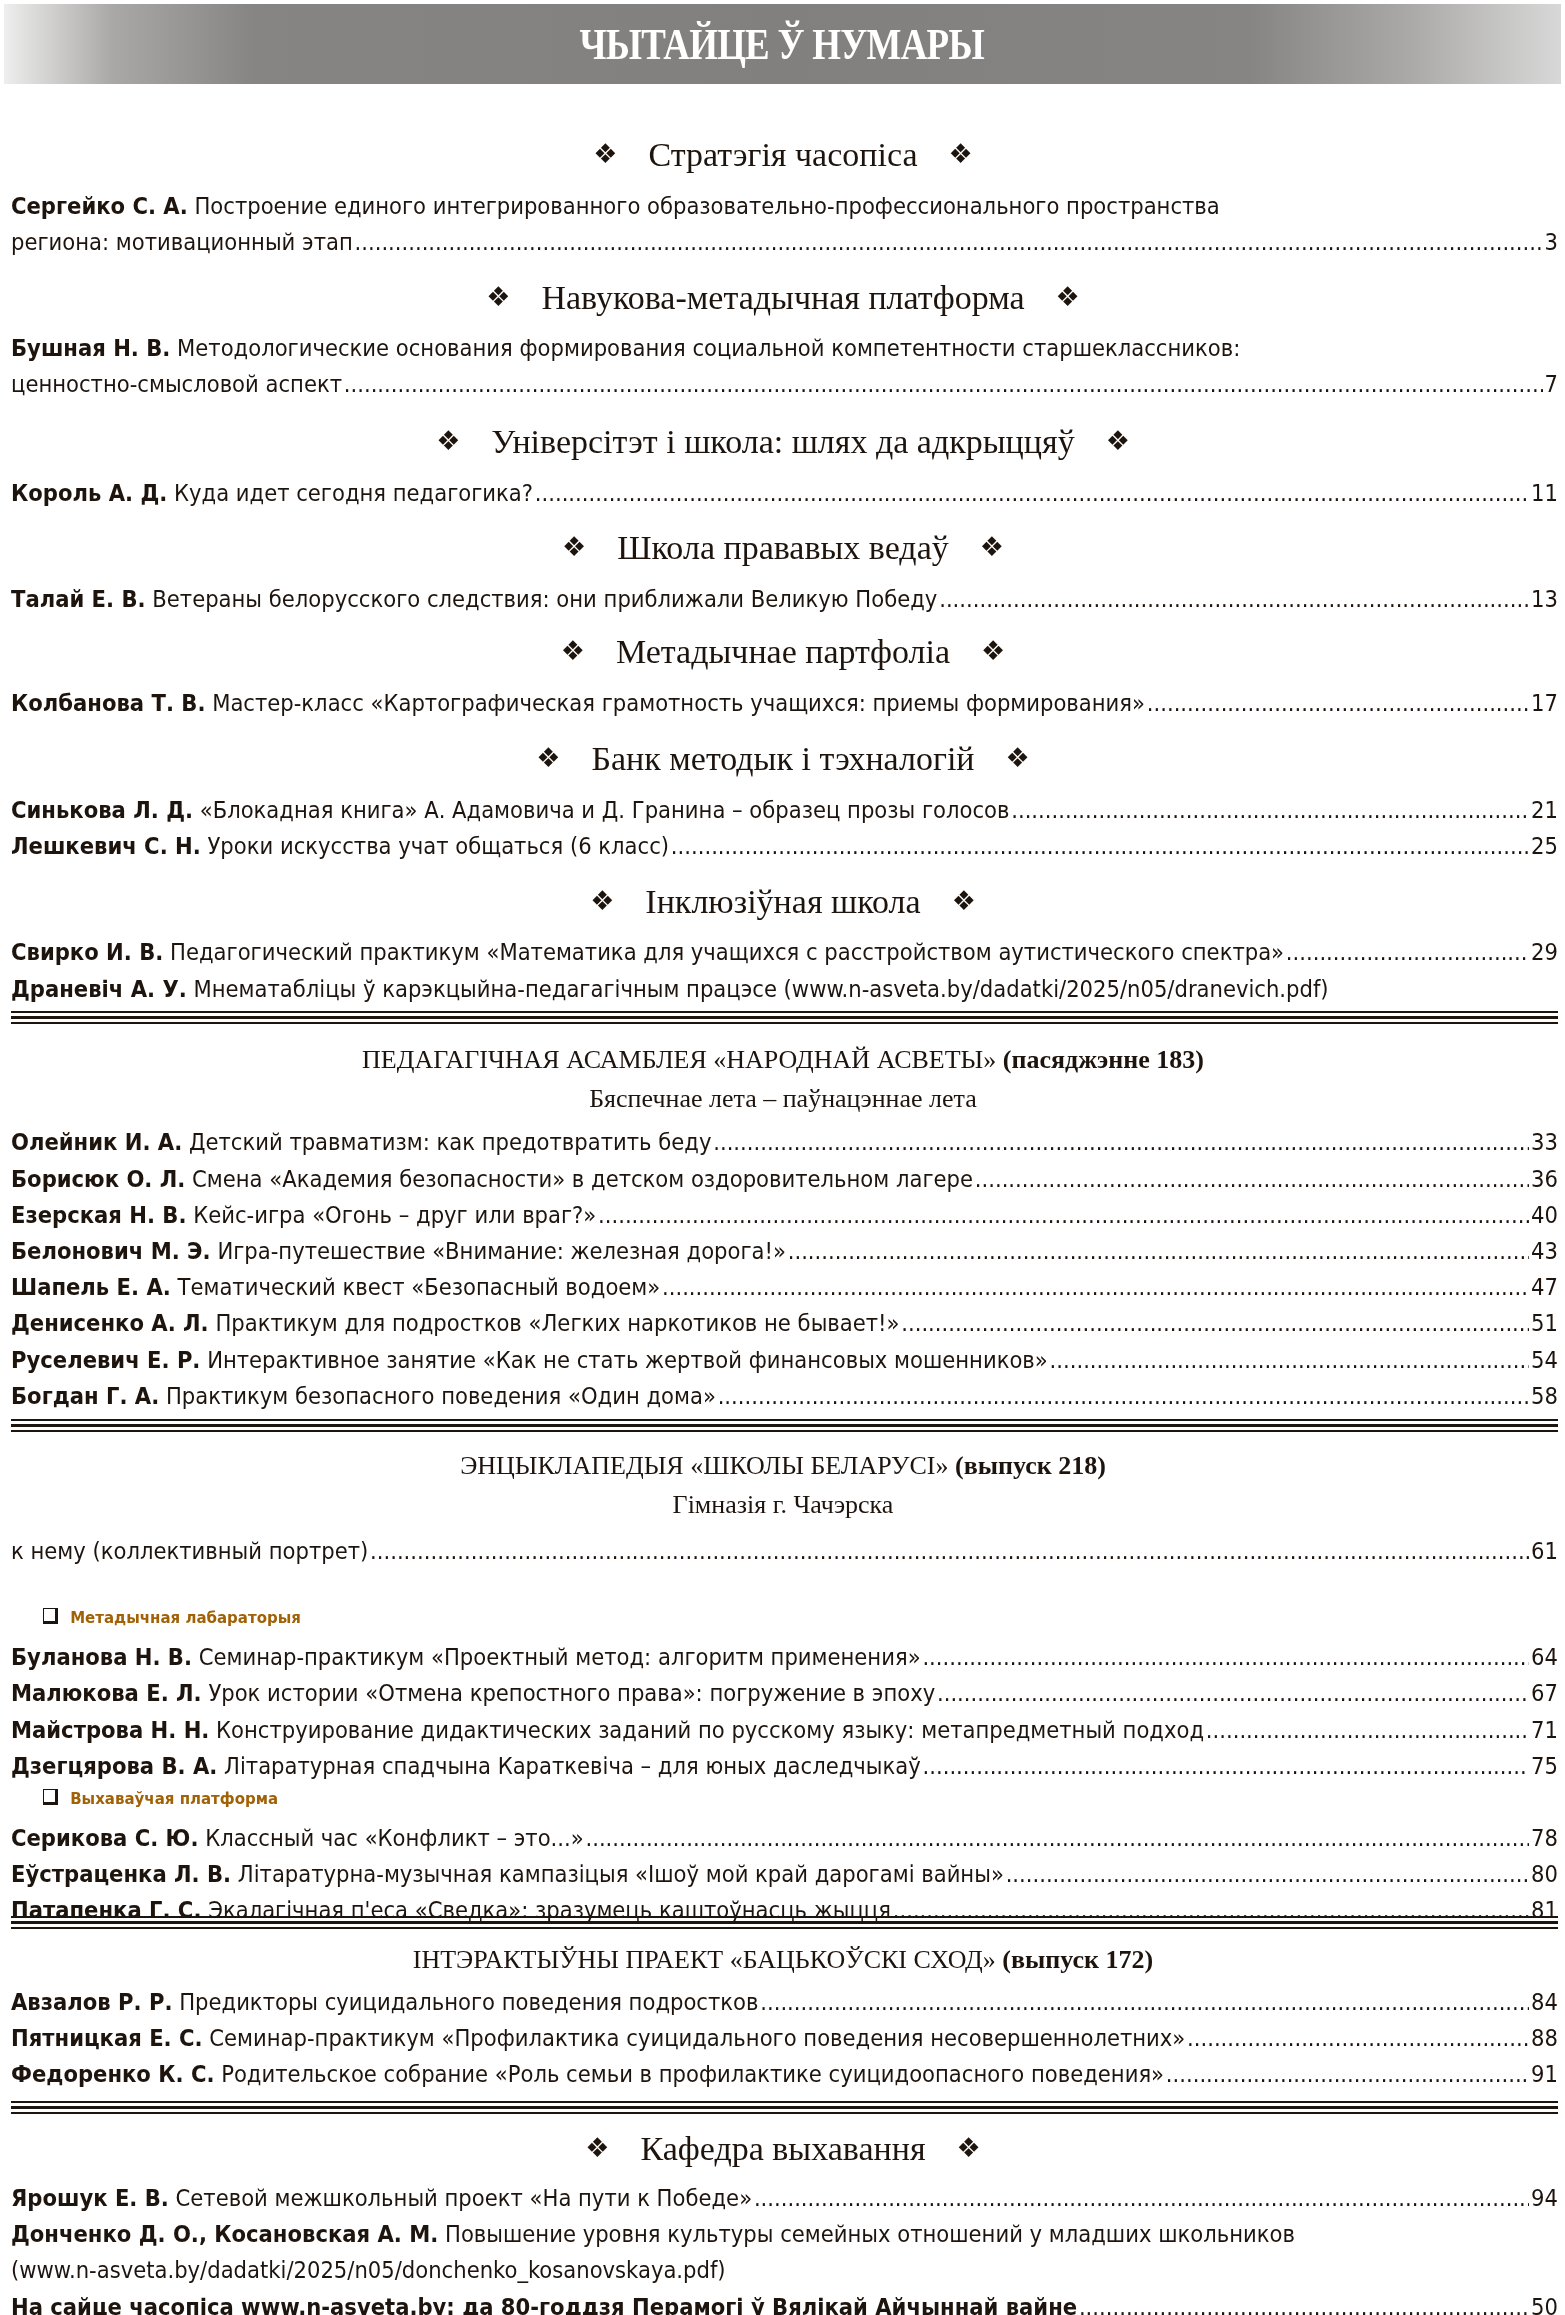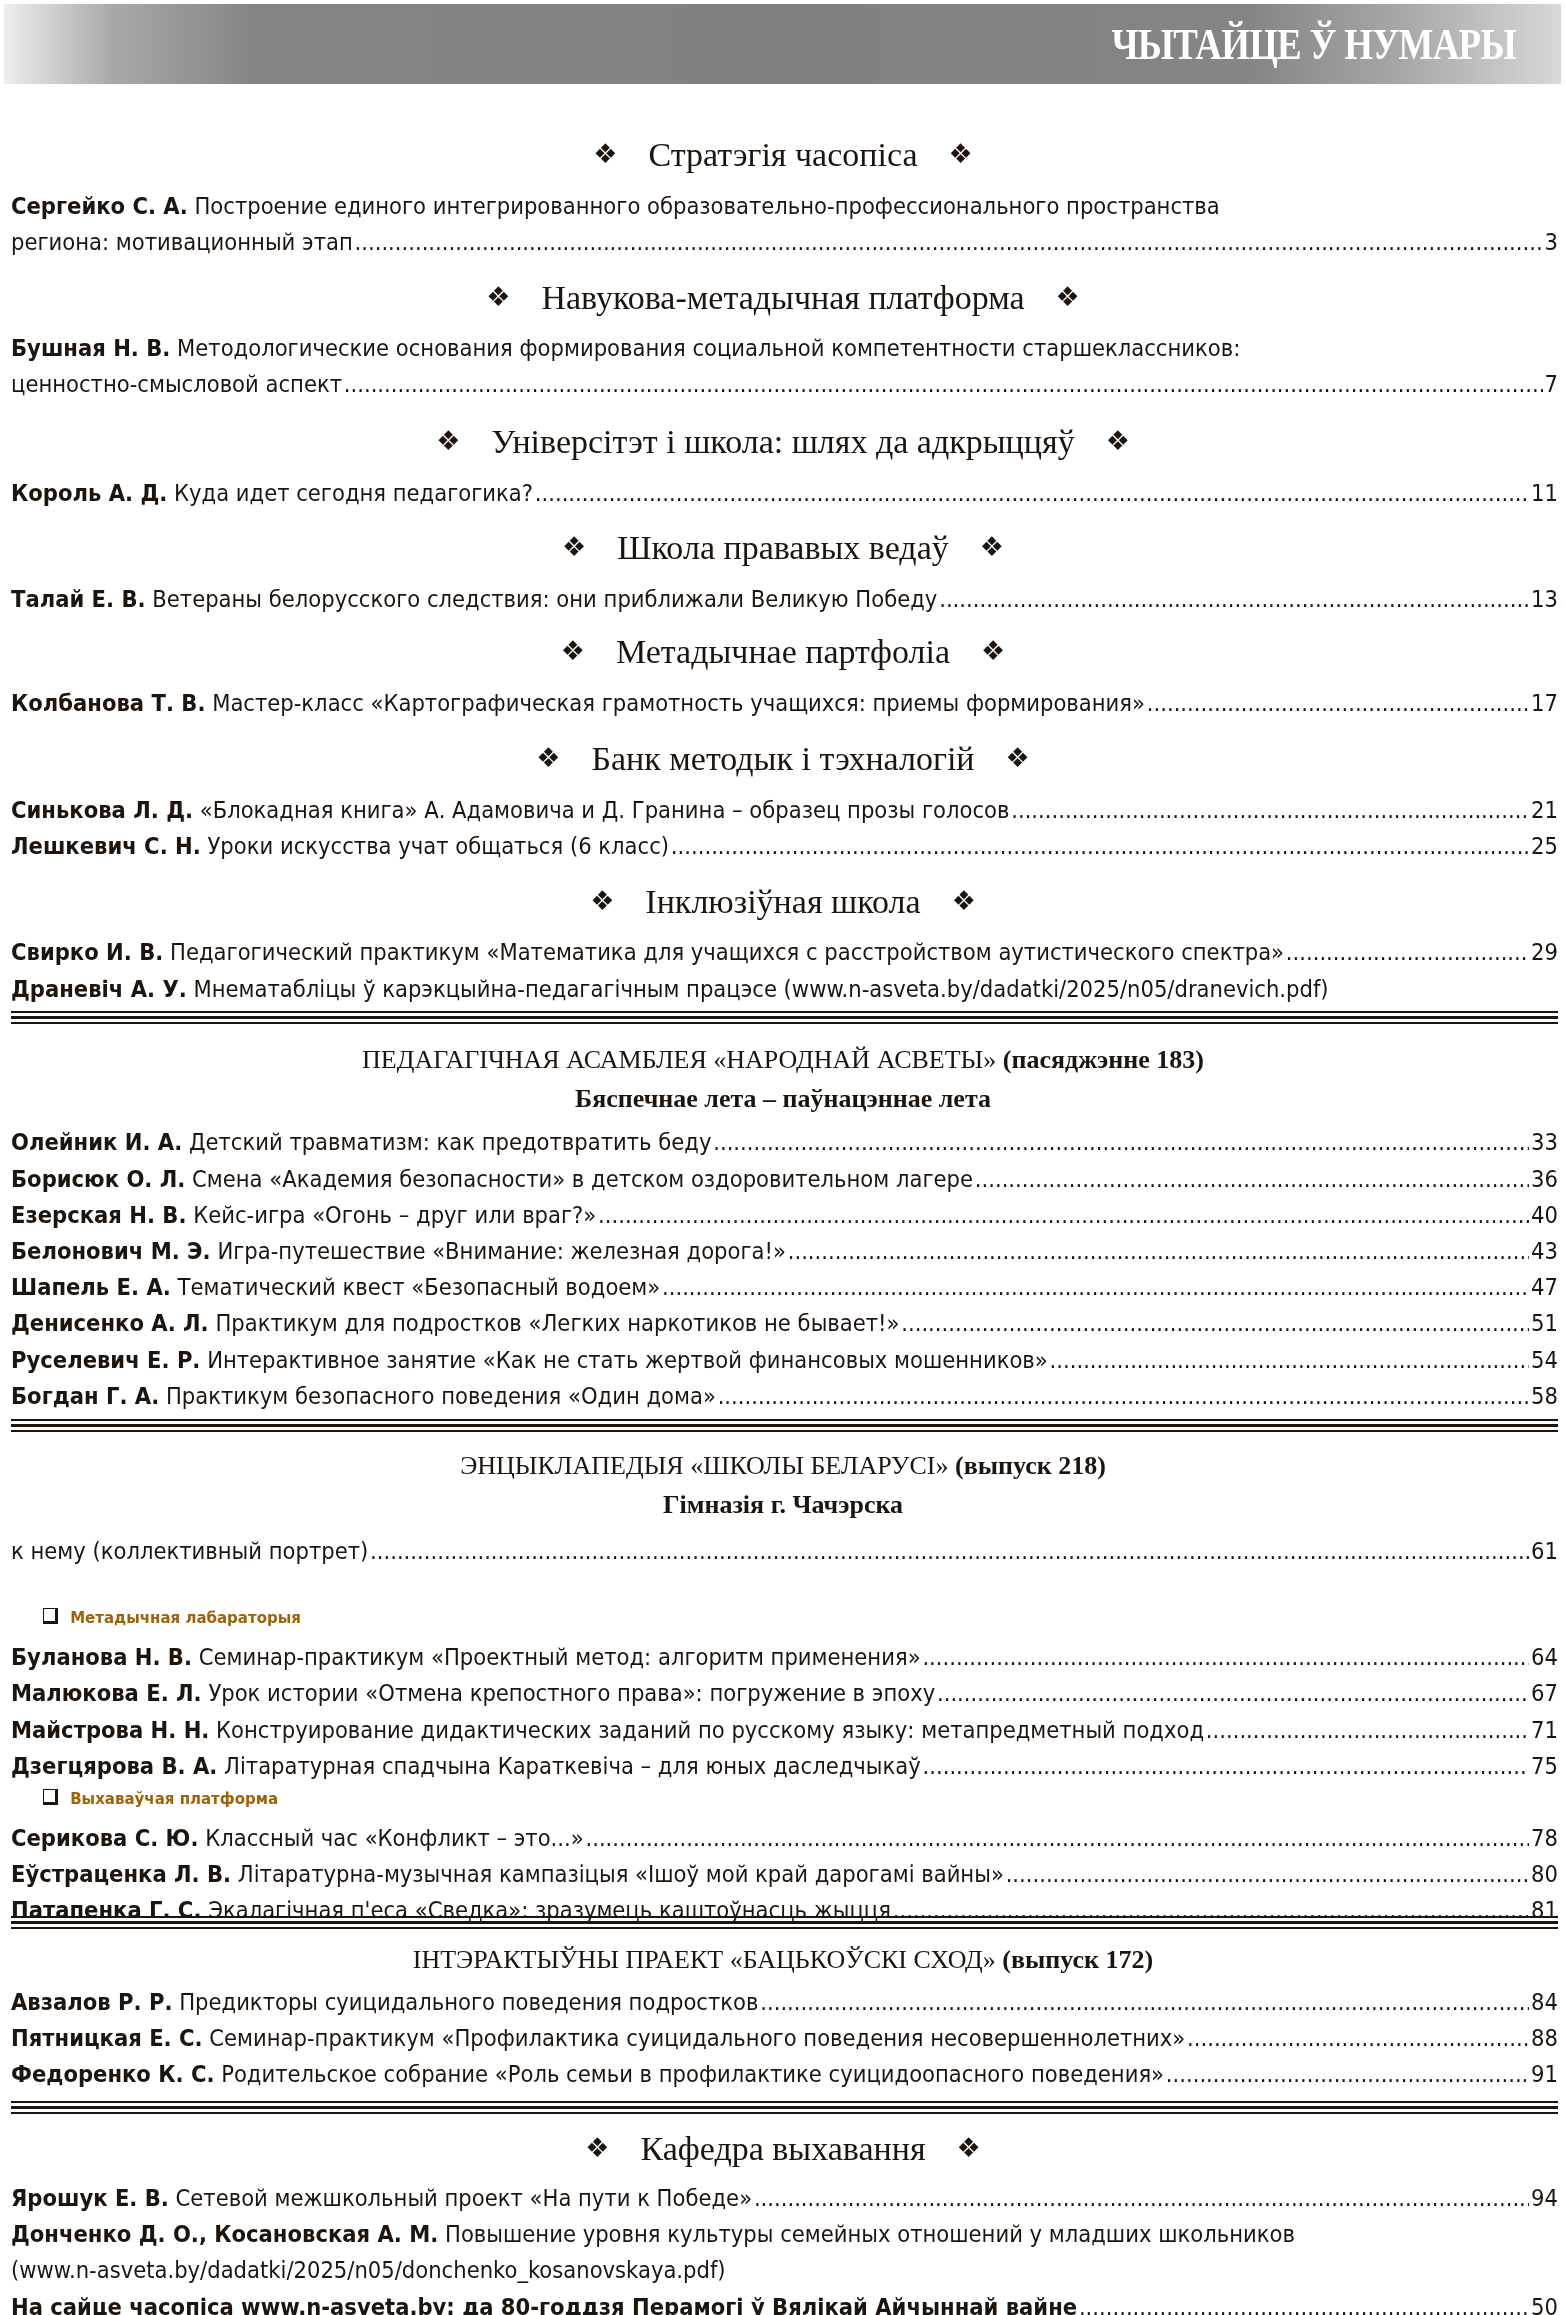--- a/index.html
+++ b/index.html
@@ -1,21 +1,21 @@
 <!DOCTYPE html>
 <html style="font-size:14.5px"><head>
 <meta charset="utf-8">
 <style>
   html, body { margin: 0; padding: 0; background: #ffffff; }
   body { width: 1566px; height: 2316px; position: relative; overflow: hidden; color: #1e140e; }
   .page { position: absolute; left: 0; top: 0; width: 1566px; }
   .banner {
     position: absolute; left: 3.6px; top: 3.6px; width: 1557px; height: 80px;
     background: linear-gradient(to right, #eeeeee 0%, #a9a8a6 7%, #878583 16%, #82807e 50%, #878583 80%, #a9a8a6 90%, #d8d8d8 100%);
-    display: flex; align-items: center; justify-content: flex-end;
+    display: flex; align-items: center; justify-content: center;
   }
   .banner-title {
     font-family: "Liberation Serif", "DejaVu Serif", serif; font-weight: bold;
     color: #ffffff; font-size: 45px; letter-spacing: -0.9px; transform: scaleX(0.82);
   }
   .sec-head {
     position: absolute; left: 0; width: 1566px; text-align: center;
     font-family: "Liberation Serif", "DejaVu Serif", serif; font-size: 34px; color: #1e140e;
     white-space: nowrap;
   }
@@ -35,21 +35,21 @@
   .sep .l1 { position: absolute; left: 0; right: 0; top: 0; height: 1.8px; background: #1e140e; }
   .sep .l2 { position: absolute; left: 0; right: 0; top: 4.5px; height: 3.6px; background: #1e140e; }
   .sep .l3 { position: absolute; left: 0; right: 0; top: 11px; height: 1.8px; background: #1e140e; }
   .block-head {
     position: absolute; left: 0; width: 1566px; text-align: center;
     font-family: "Liberation Serif", "DejaVu Serif", serif; font-size: 26px; color: #1e140e; white-space: nowrap;
   }
   .block-head .paren { font-weight: bold; }
   .block-sub {
     position: absolute; left: 0; width: 1566px; text-align: center;
-    font-family: "Liberation Serif", "DejaVu Serif", serif; font-size: 26px; font-weight: bold; color: #1e140e;
+    font-family: "Liberation Serif", "DejaVu Serif", serif; font-size: 26px; font-weight: normal; color: #1e140e;
   }
   .subsec {
     position: absolute; left: 43px;
     font-family: "DejaVu Sans", sans-serif; font-size: 15px; font-weight: bold; color: #a16207; white-space: nowrap;
   }
   .subsec .box { display: inline-block; width: 14.5px; height: 16.3px; border: 1.8px solid #1e140e; border-right-width: 3.6px; border-bottom-width: 3.6px; margin-right: 12.7px; vertical-align: -1.8px; box-sizing: border-box; }
 </style>
 </head>
 <body>
 

